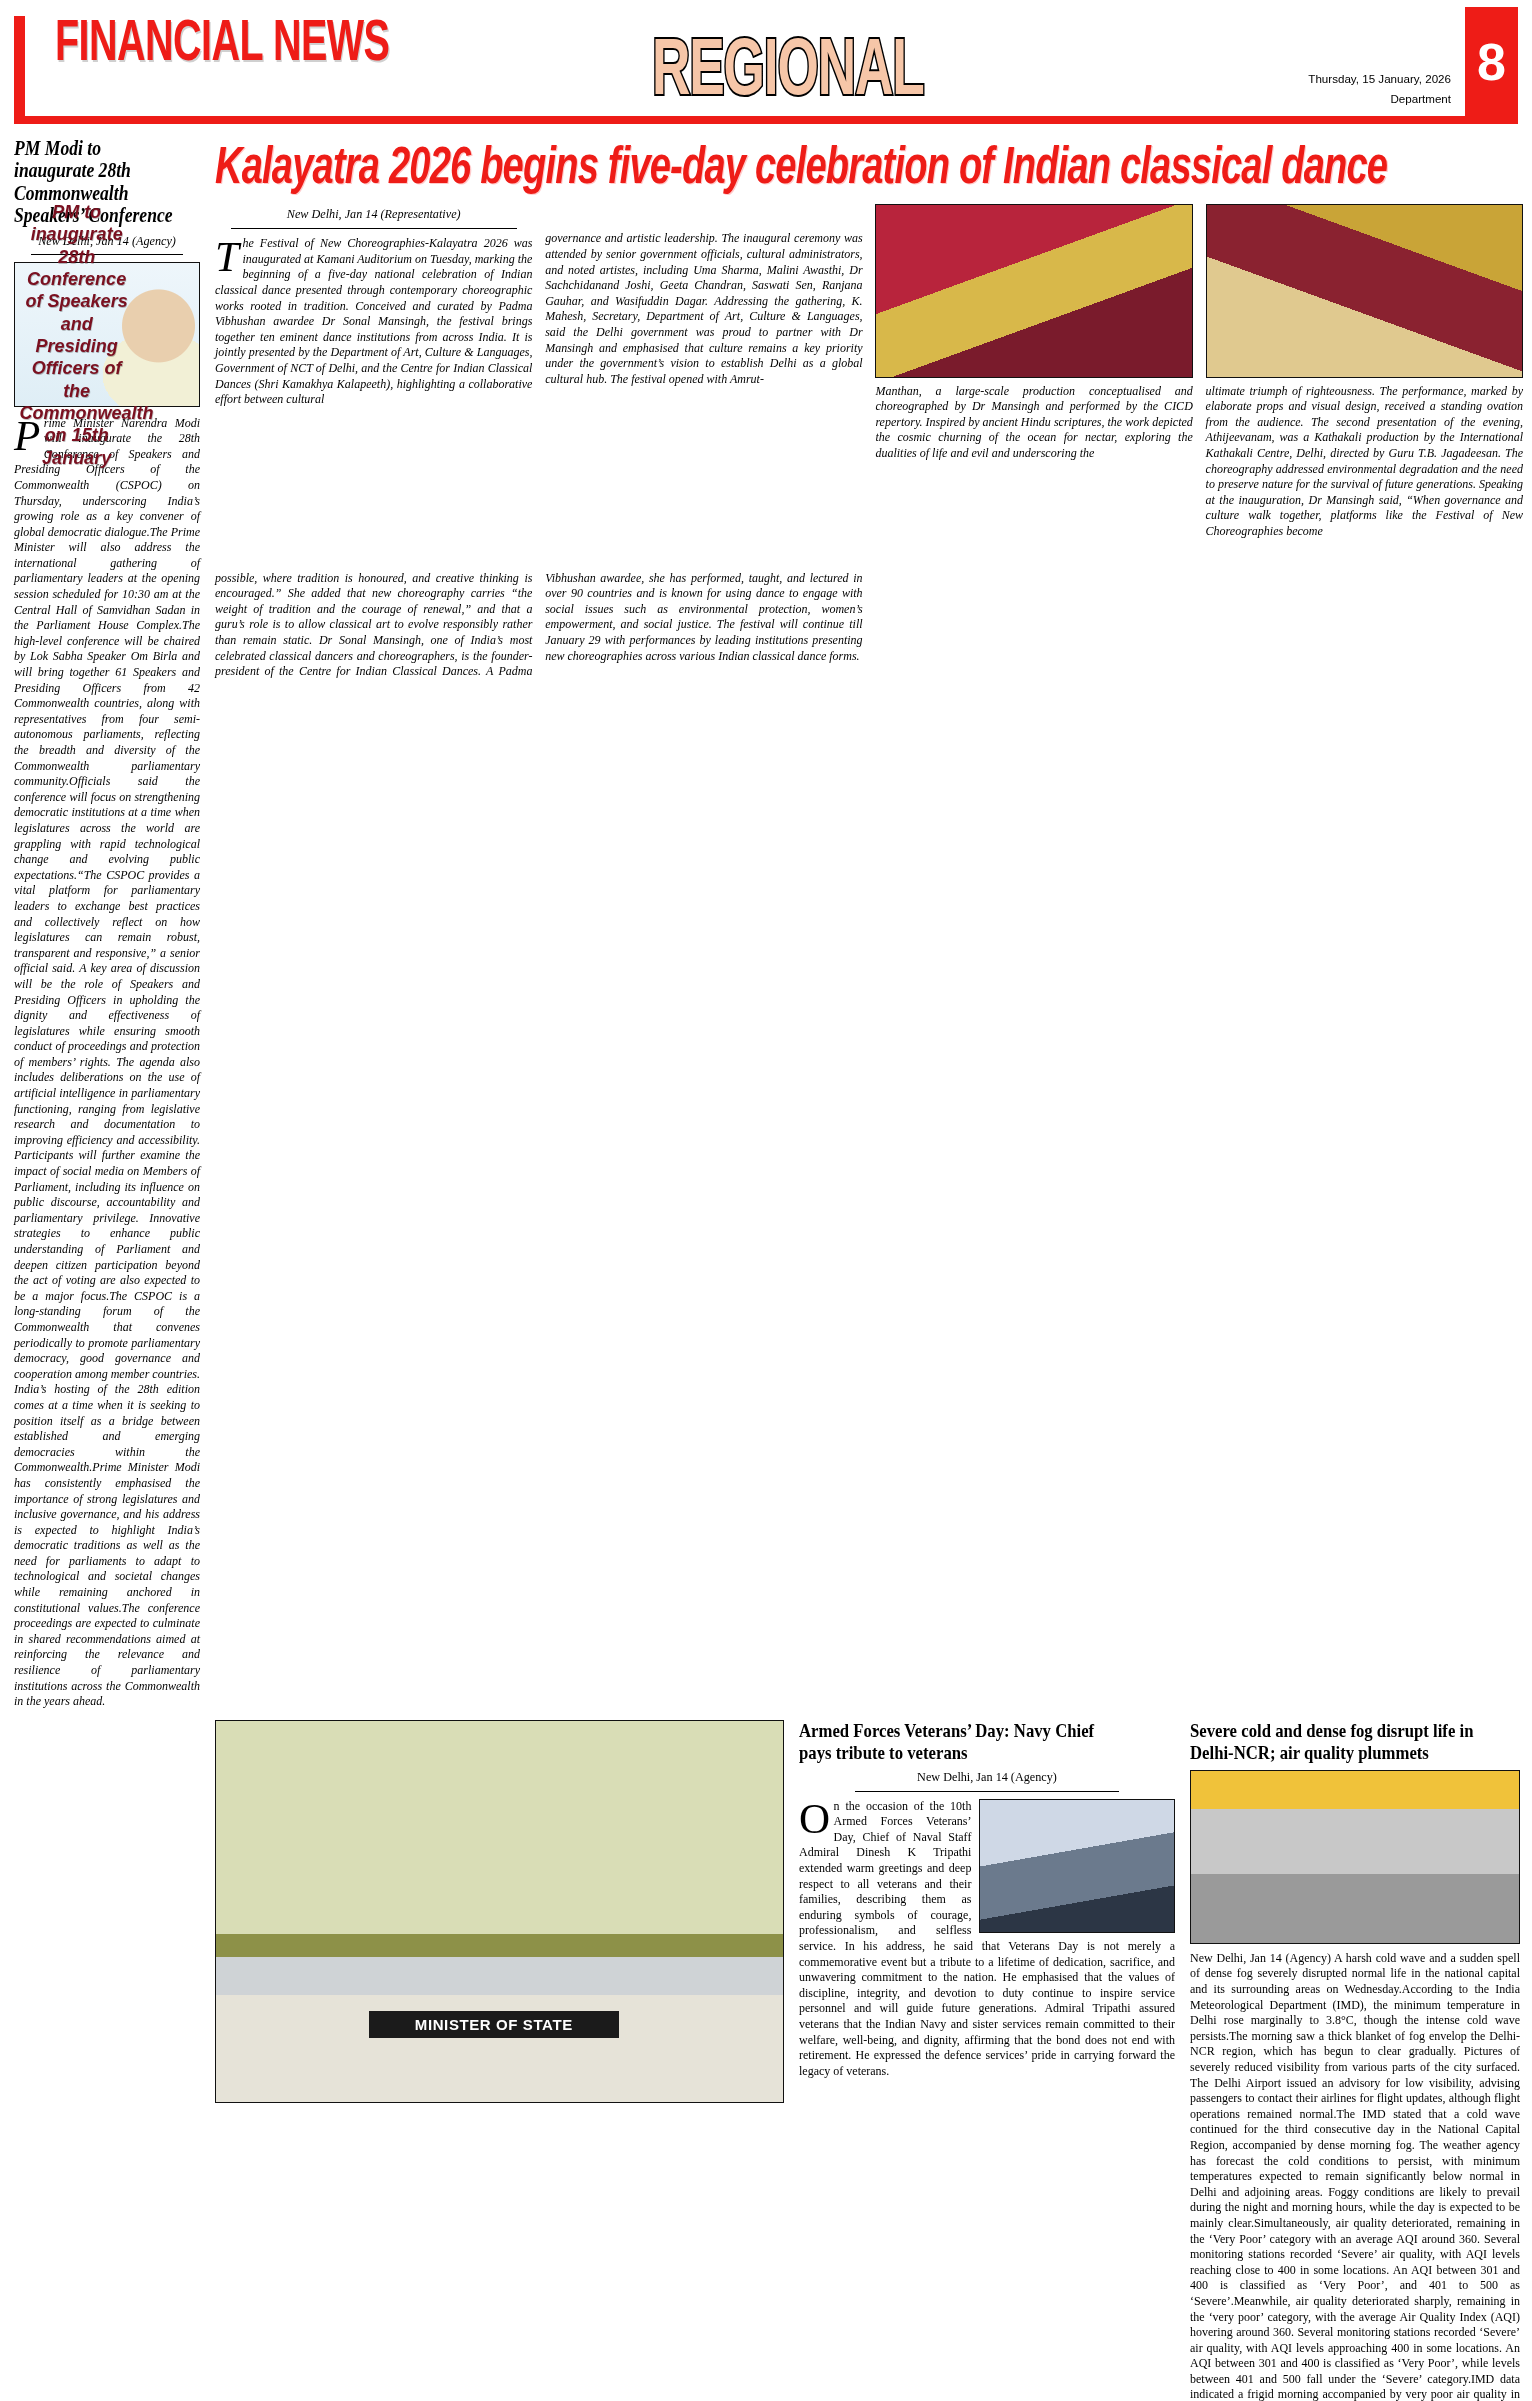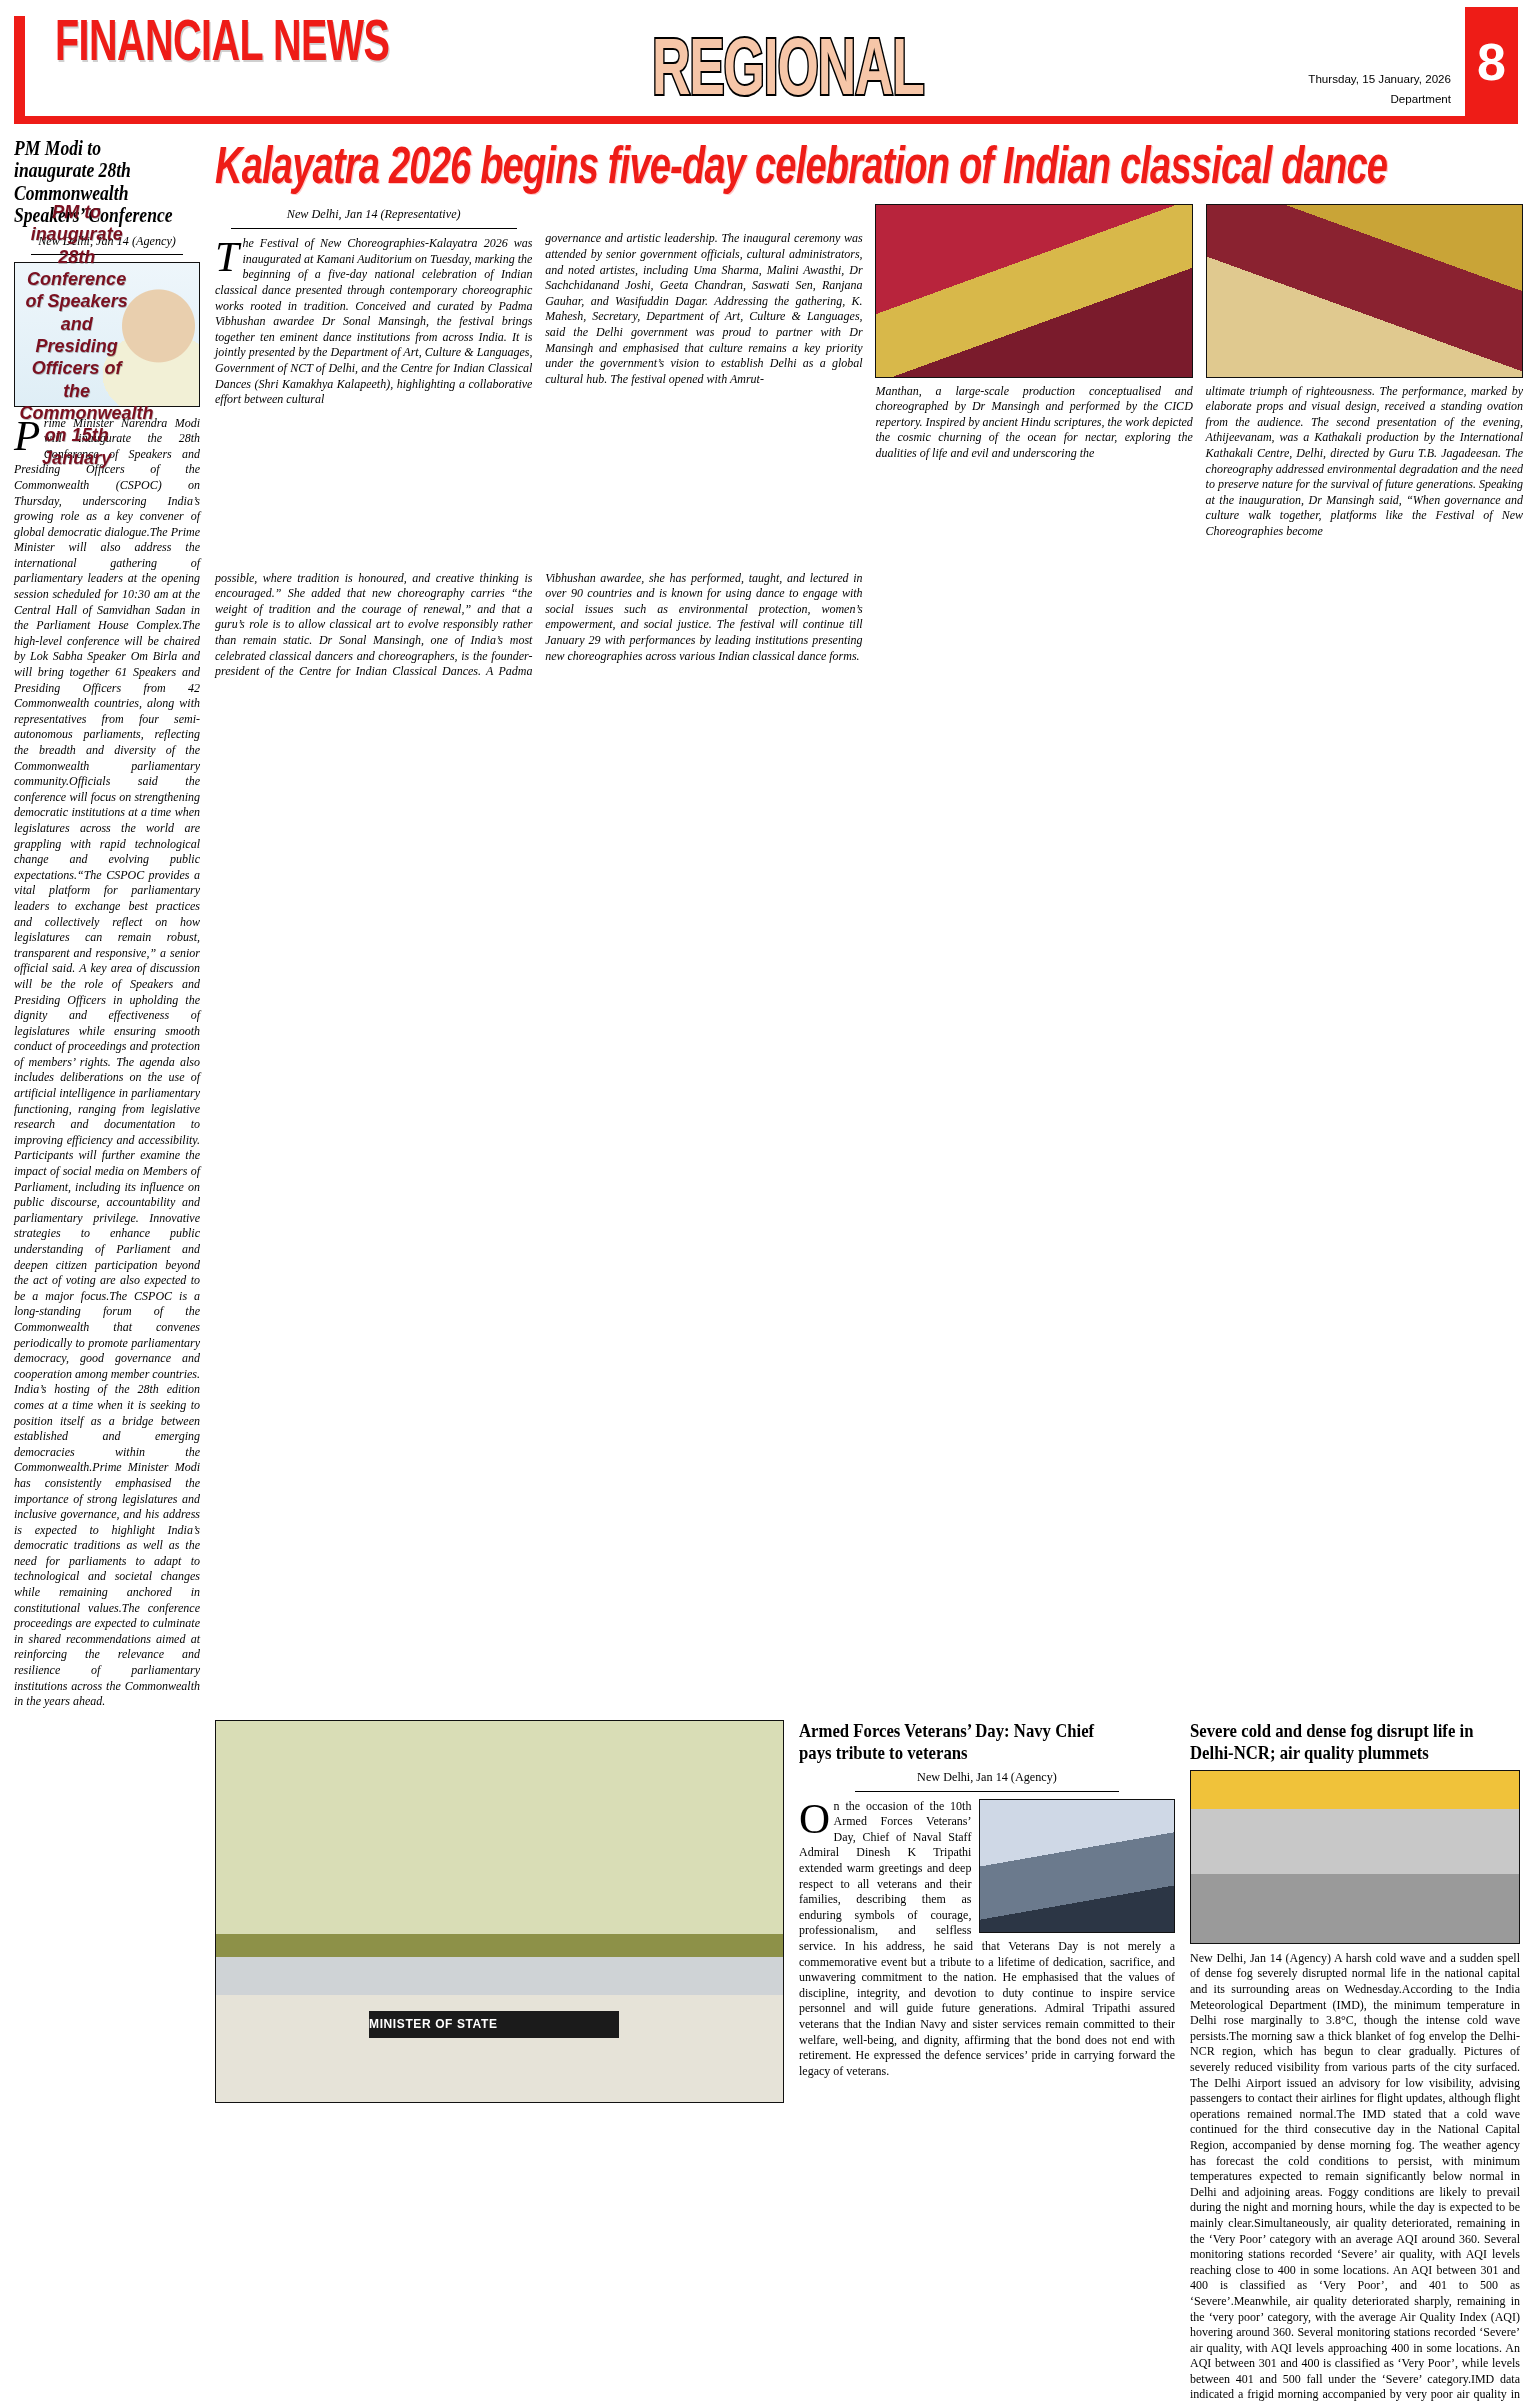--- a/index.html
+++ b/index.html
@@ -161,22 +161,22 @@
     height: 383px;
     background:
       linear-gradient(180deg,#d9ddb6 0 56%, #8d9148 56% 62%, #cfd3d6 62% 72%, #e6e3d8 72%),
       #cfd3b0;
     position:relative;
   }
   .img-sitha .plaque {
     position:absolute; left: 27%; bottom: 17%;
     width: 44%; height: 7%;
     background:#1b1b1b; color:#fff;
-    font-family:"Liberation Sans", sans-serif; font-size: 12px; font-weight:bold;
-    display:flex; align-items:center; letter-spacing:0.6px;margin-top:15px;
+    font-family:"Liberation Sans", sans-serif; font-size: 15px; font-weight:bold;
+    display:flex; align-items:center; justify-content:center; letter-spacing:0.6px;margin-top:15px;
   }
   .img-navy { background: linear-gradient(170deg,#cfd8e6 0 40%,#6b7a8d 40% 72%,#2c3645 72%); height:174px; }
   .img-fog {
     height: 174px;
     background:
       linear-gradient(180deg,#f0c23a 0 22%, #c8c8c8 22% 60%, #9a9a9a 60%);
   }
 </style>
 </head>
 <body>

